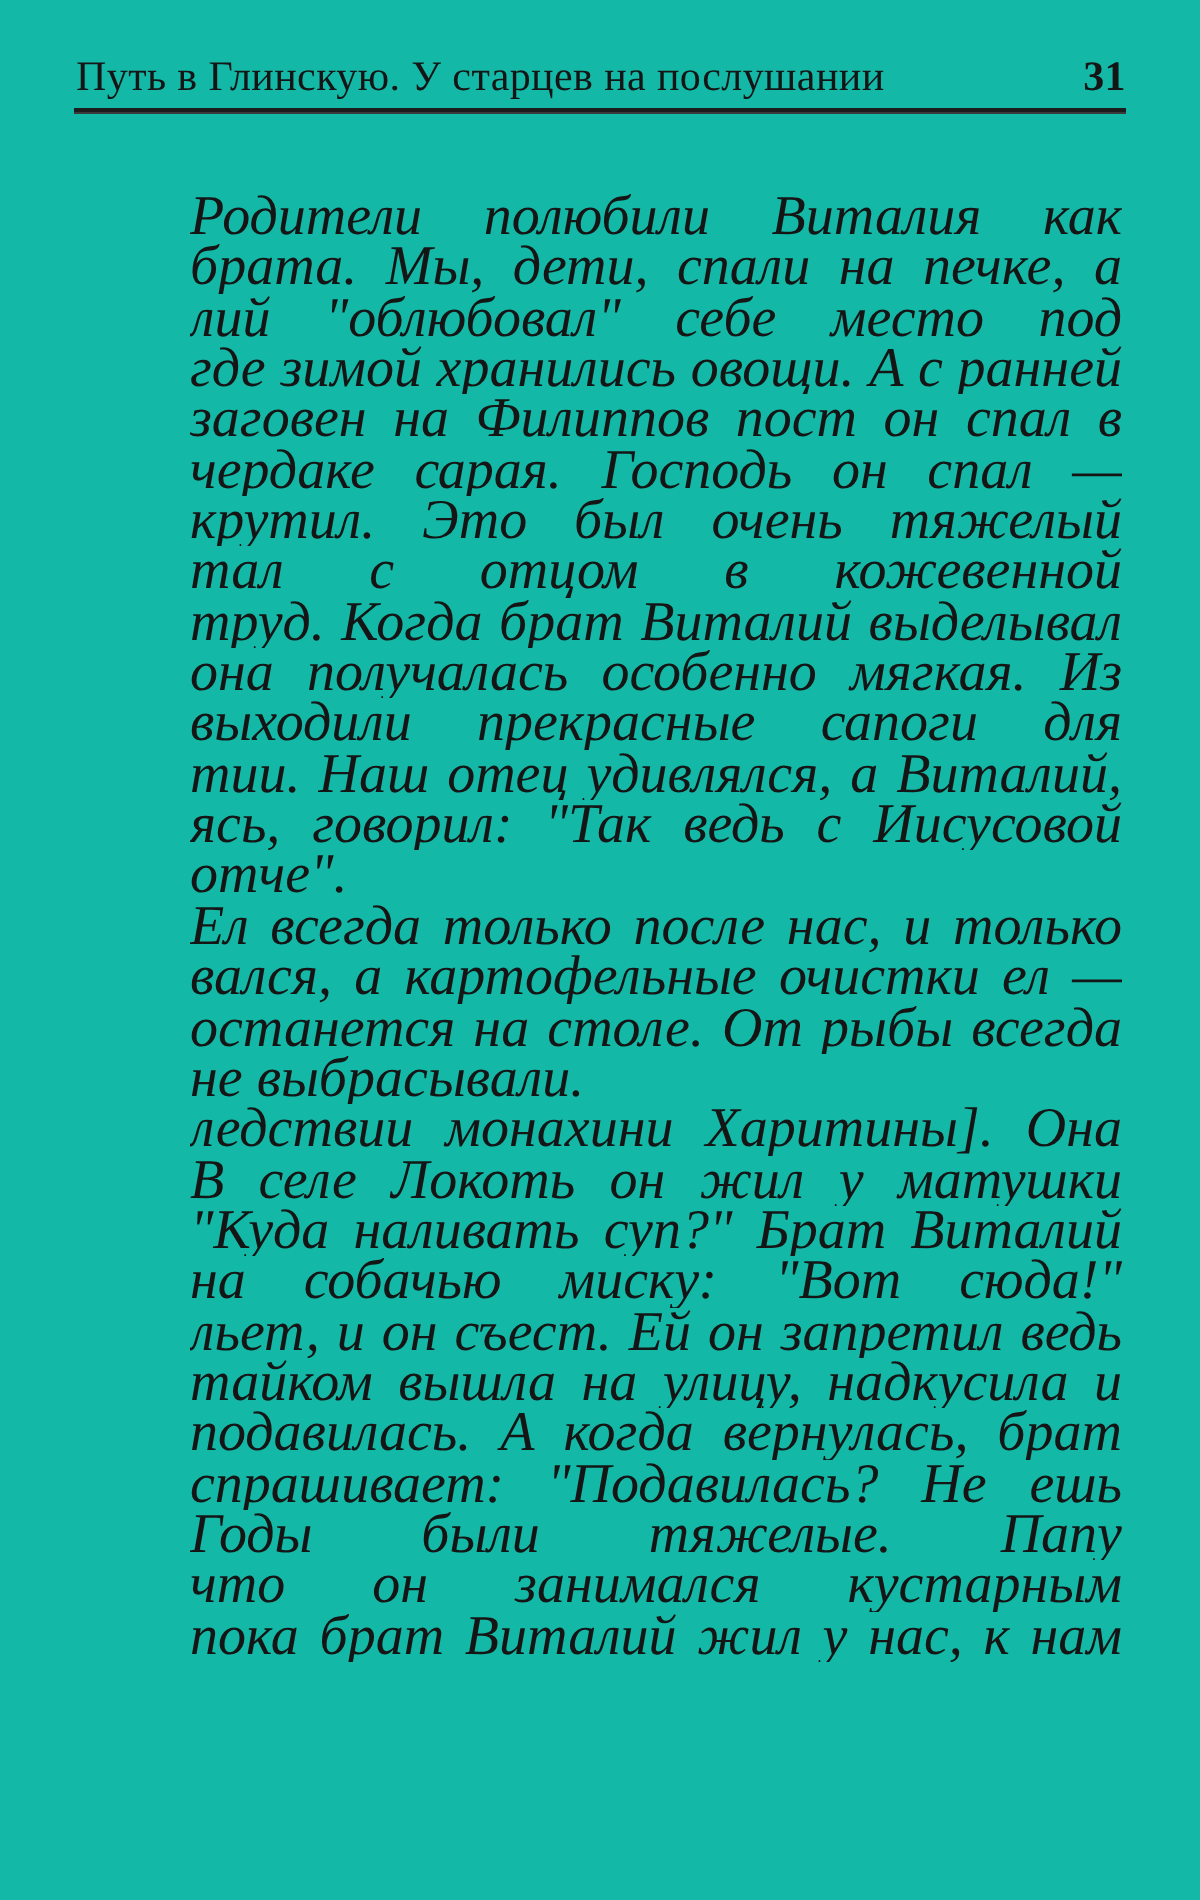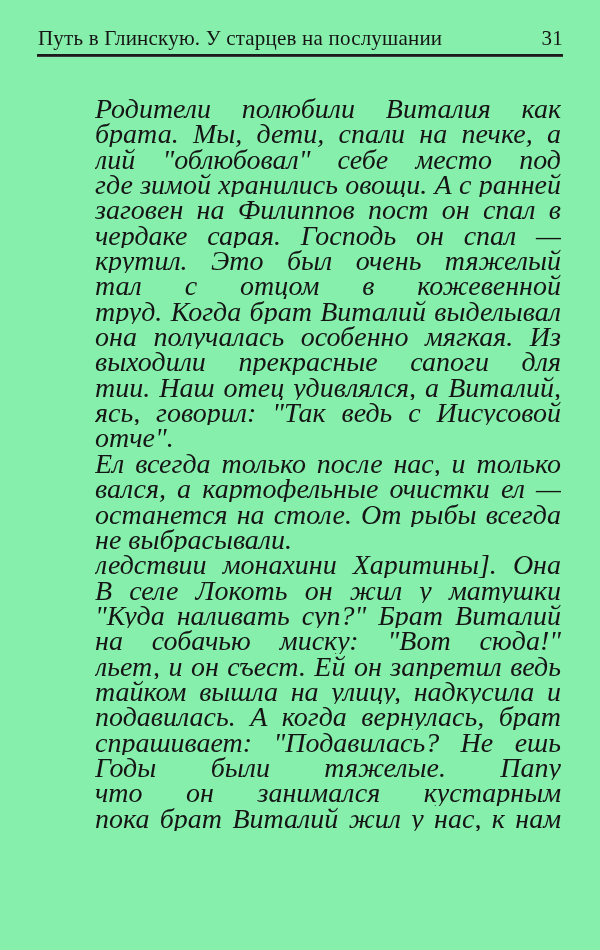--- a/index.html
+++ b/index.html
@@ -11,41 +11,42 @@
     height: 950px;
     background: #fdfdfb;
     position: relative;
     overflow: hidden;
     font-family: "Liberation Serif", "DejaVu Serif", serif;
     color: #151515;
   }
   .page {
     position: absolute;
     inset: 0;
-    background: #86efac;
+    background: #14b8a6;
   }
   .running-head {
     position: absolute;
     left: 38px;
     right: 37px;
     top: 26px;
     display: flex;
     justify-content: space-between;
     align-items: baseline;
     font-size: 21px;
     font-style: normal;
     letter-spacing: 0.2px;
     white-space: nowrap;
   }
   .running-head .title {
     flex: 1 1 auto;
   }
   .running-head .folio {
     flex: 0 0 auto;
     padding-left: 20px;
+    font-weight: bold;
   }
   .head-rule {
     position: absolute;
     left: 37px;
     right: 37px;
     top: 54px;
     height: 2px;
     background: #1c1c1c;
     border-bottom: 1px solid #3a3a3a;
   }

